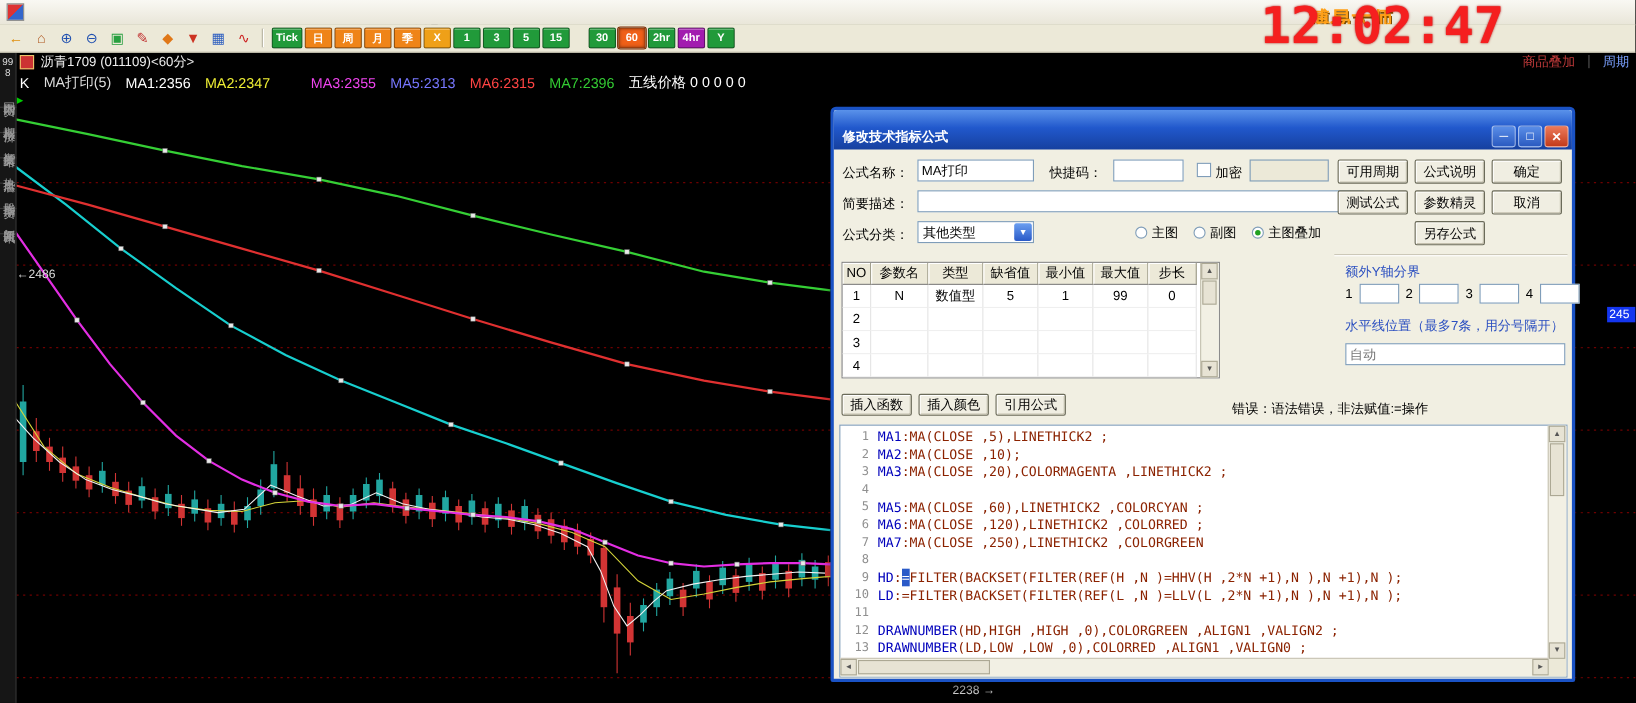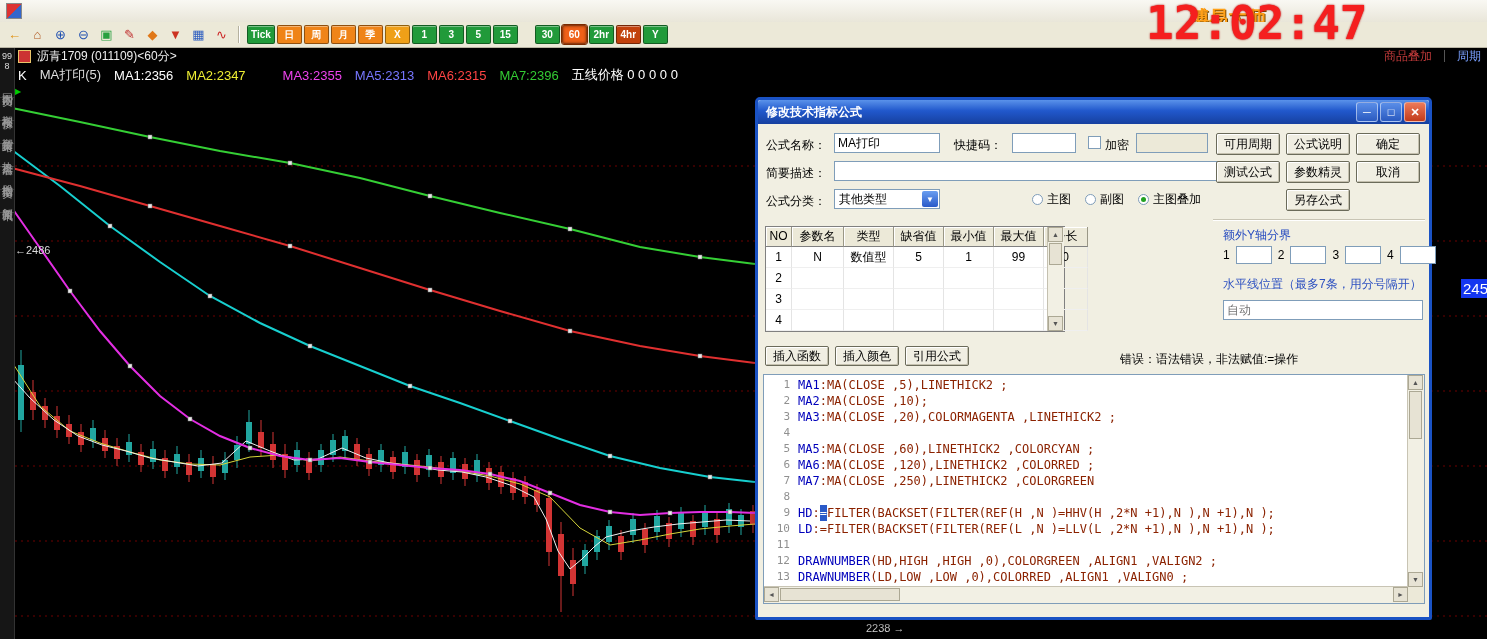--- a/index.html
+++ b/index.html
@@ -38,29 +38,29 @@
   
   .left-sidebar{position:absolute;top:47px;left:0;bottom:0;width:14px;z-index:5;background:#161616;
     border-right:1px solid #333;display:flex;flex-direction:column;align-items:center;}
   .side-num{color:#ddd;font-size:9px;line-height:10px;}
   .side-item{writing-mode:vertical-rl;text-orientation:upright;color:#9a9a9a;font-size:11px;
     letter-spacing:1px;padding:9px 0;border-bottom:1px solid #383838;cursor:pointer;}
 
   
   .price-left{position:absolute;left:15px;top:244px;z-index:2;color:#ddd;font-size:11px;}
   .price-tag{position:absolute;right:0;top:279px;z-index:2;background:#1436f0;color:#fff;
-    font-size:15px;padding:1px 2px;width:22px;overflow:hidden;white-space:nowrap;}
+    font-size:11px;padding:1px 2px;width:22px;overflow:hidden;white-space:nowrap;}
   .bottom-label{position:absolute;left:866px;top:622px;z-index:2;color:#ddd;font-size:11px;}
   .expand-icon{position:absolute;left:15px;top:87px;z-index:2;color:#0c0;font-size:8px;}
 
   
   .dialog{position:absolute;left:755px;top:97px;width:677px;height:523px;z-index:20;box-sizing:border-box;
     background:#f1efe2;border:3px solid #1a52c4;border-radius:5px 5px 2px 2px;box-shadow:3px 4px 12px rgba(0,0,0,.6);}
   .titlebar{height:24px;background:linear-gradient(180deg,#5a92ea,#2158cc 45%,#16409f);
-    border-radius:3px 3px 0 0;display:flex;align-items:center;color:#fff;font-weight:bold;padding:0 3px 0 8px;}
+    border-radius:3px 3px 0 0;display:flex;align-items:center;color:#fff;font-weight:bold;padding:12px 3px 0 8px;}
   .winbtns{margin-left:auto;display:flex;gap:2px;}
   .wbtn{width:20px;height:18px;display:flex;align-items:center;justify-content:center;font-size:11px;color:#fff;
     background:linear-gradient(#5a8ee8,#2a5ac0);border:1px solid rgba(255,255,255,.5);border-radius:3px;cursor:pointer;}
   .wbtn.close{background:linear-gradient(#ec7a5a,#c23a1a);font-weight:bold;}
   .dlg-body{position:relative;height:493px;}
   .lbl{position:absolute;color:#000;}
   .blbl{position:absolute;color:#2b4fc0;}
   .tin{position:absolute;box-sizing:border-box;height:20px;border:1px solid #7f9db9;background:#fff;
     font-family:"Liberation Sans",sans-serif;font-size:12px;padding:2px 3px;}
   .tin.locked{background:#ece9d8;}
@@ -71,21 +71,21 @@
     font-size:8px;display:flex;align-items:center;justify-content:center;border-radius:2px;margin-right:1px;}
   .radio-row{position:absolute;display:flex;gap:14px;align-items:center;}
   .radio{display:flex;align-items:center;gap:4px;cursor:pointer;}
   .rdot{width:11px;height:11px;border-radius:50%;border:1px solid #7f9db9;background:#fff;box-sizing:border-box;position:relative;}
   .rdot.on::after{content:"";position:absolute;left:2px;top:2px;width:5px;height:5px;border-radius:50%;background:#21a121;}
   .dbtn{position:absolute;width:64px;height:22px;box-sizing:border-box;background:#f0eee2;border:1px solid #6b6b5a;
     border-radius:2px;box-shadow:inset 1px 1px 0 #fff,inset -1px -1px 0 #c4c0ae;
     display:flex;align-items:center;justify-content:center;cursor:pointer;}
   .groove{position:absolute;height:0;border-top:1px solid #c8c4b4;border-bottom:1px solid #fff;}
 
-  .ptable{position:absolute;left:7px;top:102px;width:300px;height:106px;background:#fff;
+  .ptable{position:absolute;left:7px;top:102px;width:344px;height:106px;background:#fff;
     border:1px solid #808080;box-sizing:border-box;}
   .pt-head{display:flex;height:20px;}
   .pt-h{box-sizing:border-box;background:#ece9d8;border-right:1px solid #9a9786;border-bottom:1px solid #808080;
     box-shadow:inset 1px 1px 0 #fff;text-align:center;line-height:19px;flex:none;}
   .pt-row{display:flex;height:21px;}
   .pt-c{box-sizing:border-box;border-right:1px solid #e4e4e4;border-bottom:1px solid #efefef;
     text-align:center;line-height:21px;flex:none;}
   .pt-scroll{position:absolute;right:0;top:0;width:16px;height:104px;background:#f2f0e4;border-left:1px solid #c4c0b0;}
   .sb-btn{width:15px;height:15px;background:#e7e3d4;border:1px solid #aca894;box-sizing:border-box;
     font-size:7px;display:flex;align-items:center;justify-content:center;color:#555;}
@@ -334,21 +334,21 @@
         <div class="period-btn" style="background: rgb(239, 132, 24);">月</div>
         <div class="period-btn" style="background: rgb(239, 132, 24);">季</div>
         <div class="period-btn" style="background: rgb(239, 160, 24);">X</div>
         <div class="period-btn" style="background: rgb(33, 154, 58);">1</div>
         <div class="period-btn" style="background: rgb(33, 154, 58);">3</div>
         <div class="period-btn" style="background: rgb(33, 154, 58);">5</div>
         <div class="period-btn" style="background: rgb(33, 154, 58);">15</div>
         <div class="period-btn" style="background: rgb(33, 154, 58); margin-left: 16px;">30</div>
         <div class="period-btn active" style="background: rgb(240, 96, 24);">60</div>
         <div class="period-btn" style="background: rgb(33, 154, 58);">2hr</div>
-        <div class="period-btn" style="background: #c2410c;">4hr</div>
+        <div class="period-btn" style="background: #a21caf;">4hr</div>
         <div class="period-btn" style="background: rgb(33, 154, 58);">Y</div>
       </div>
   </div>
 
   <div class="instrument-bar">
     <span class="inst-icon"></span>
     <span>沥青1709 (011109)&lt;60分&gt;</span>
     <span style="margin-left:auto"></span>
     <a class="inst-link" style="color:#c03a3a">商品叠加</a>
     <span class="vdiv"></span>

